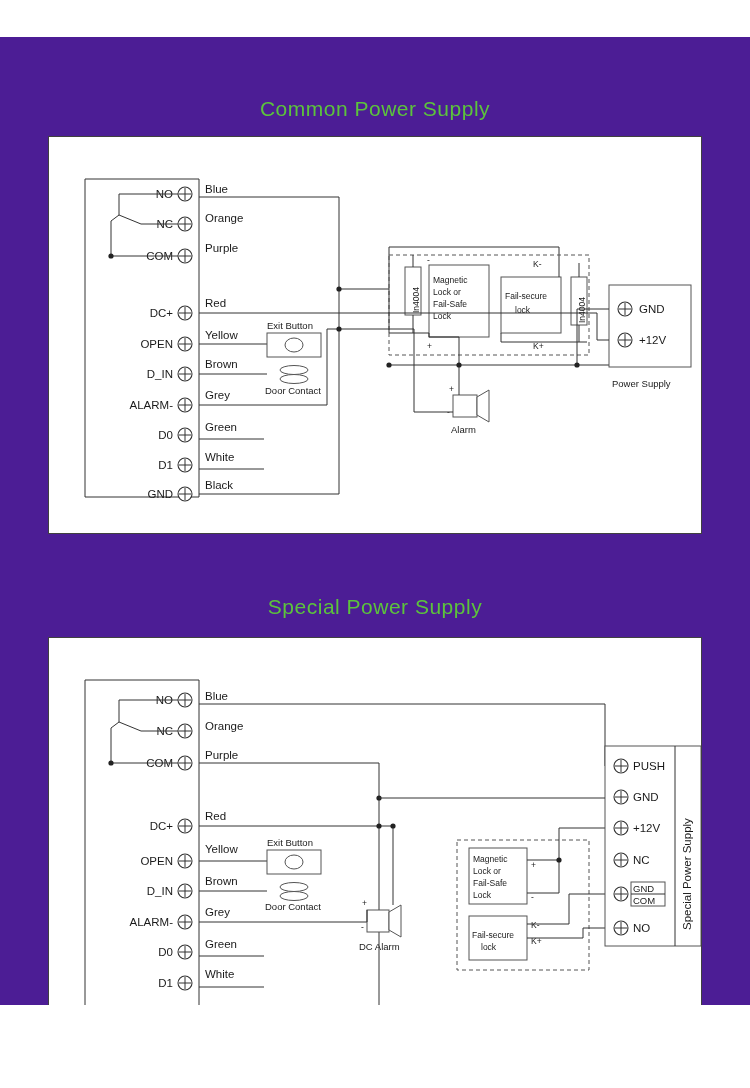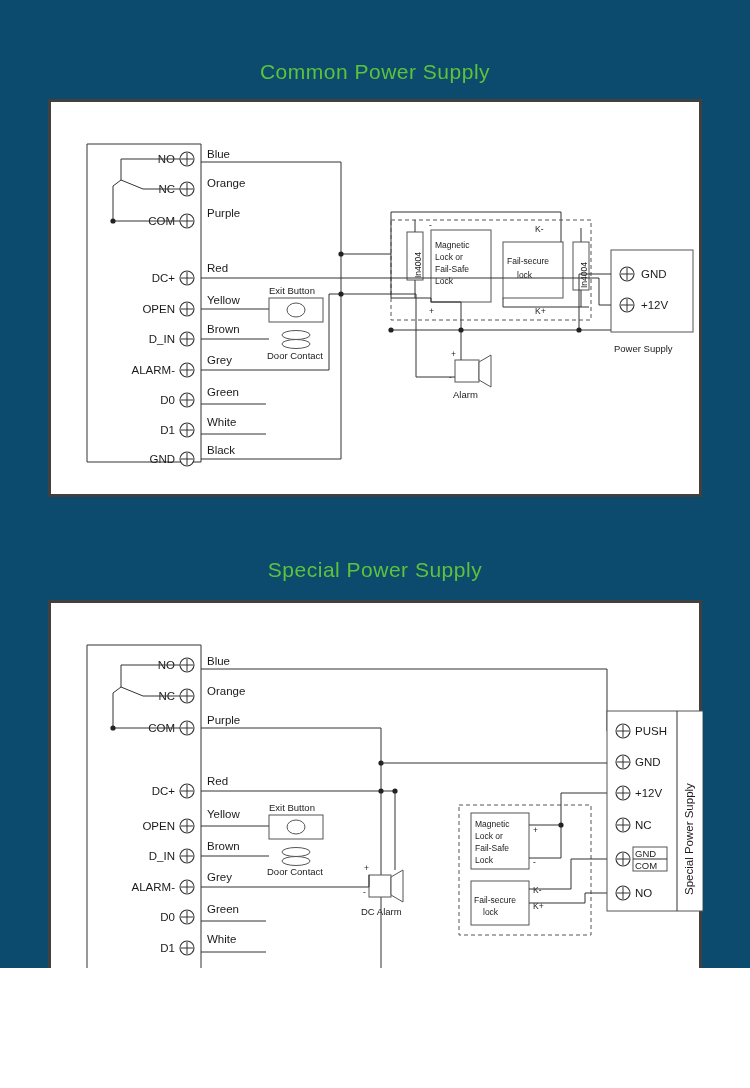--- a/index.html
+++ b/index.html
@@ -5,38 +5,39 @@
   * { box-sizing: border-box; }
   html, body {
     margin: 0; padding: 0;
     background: #ffffff;
     font-family: "Liberation Sans", sans-serif;
   }
   #page {
     width: 750px; height: 968px;
     position: relative;
     overflow: hidden;
-    background: #0c4a6e;
+    background: #4c1d95;
+    margin-top: 37px;
   }
   .section-title {
     position: absolute;
     width: 100%;
     text-align: center;
     color: #5cc33c;
     font-size: 21px;
     letter-spacing: 0.5px;
   }
   #title1 { top: 60px; }
   #title2 { top: 558px; }
 
   .panel {
     position: absolute;
     left: 48px;
     width: 654px;
-    border: 3px solid #404040;
+    border: 1px solid #404040;
     background: #fff;
   }
   #panel1 { top: 99px; height: 398px; }
   #panel2 { top: 600px; height: 443px; }
 
   .svgwrap { position: absolute; left: 0; top: 0; }
 
   
   text { font-family: "Liberation Sans", sans-serif; fill: #1a1a1a; }
   .t11 { font-size: 11.5px; }

